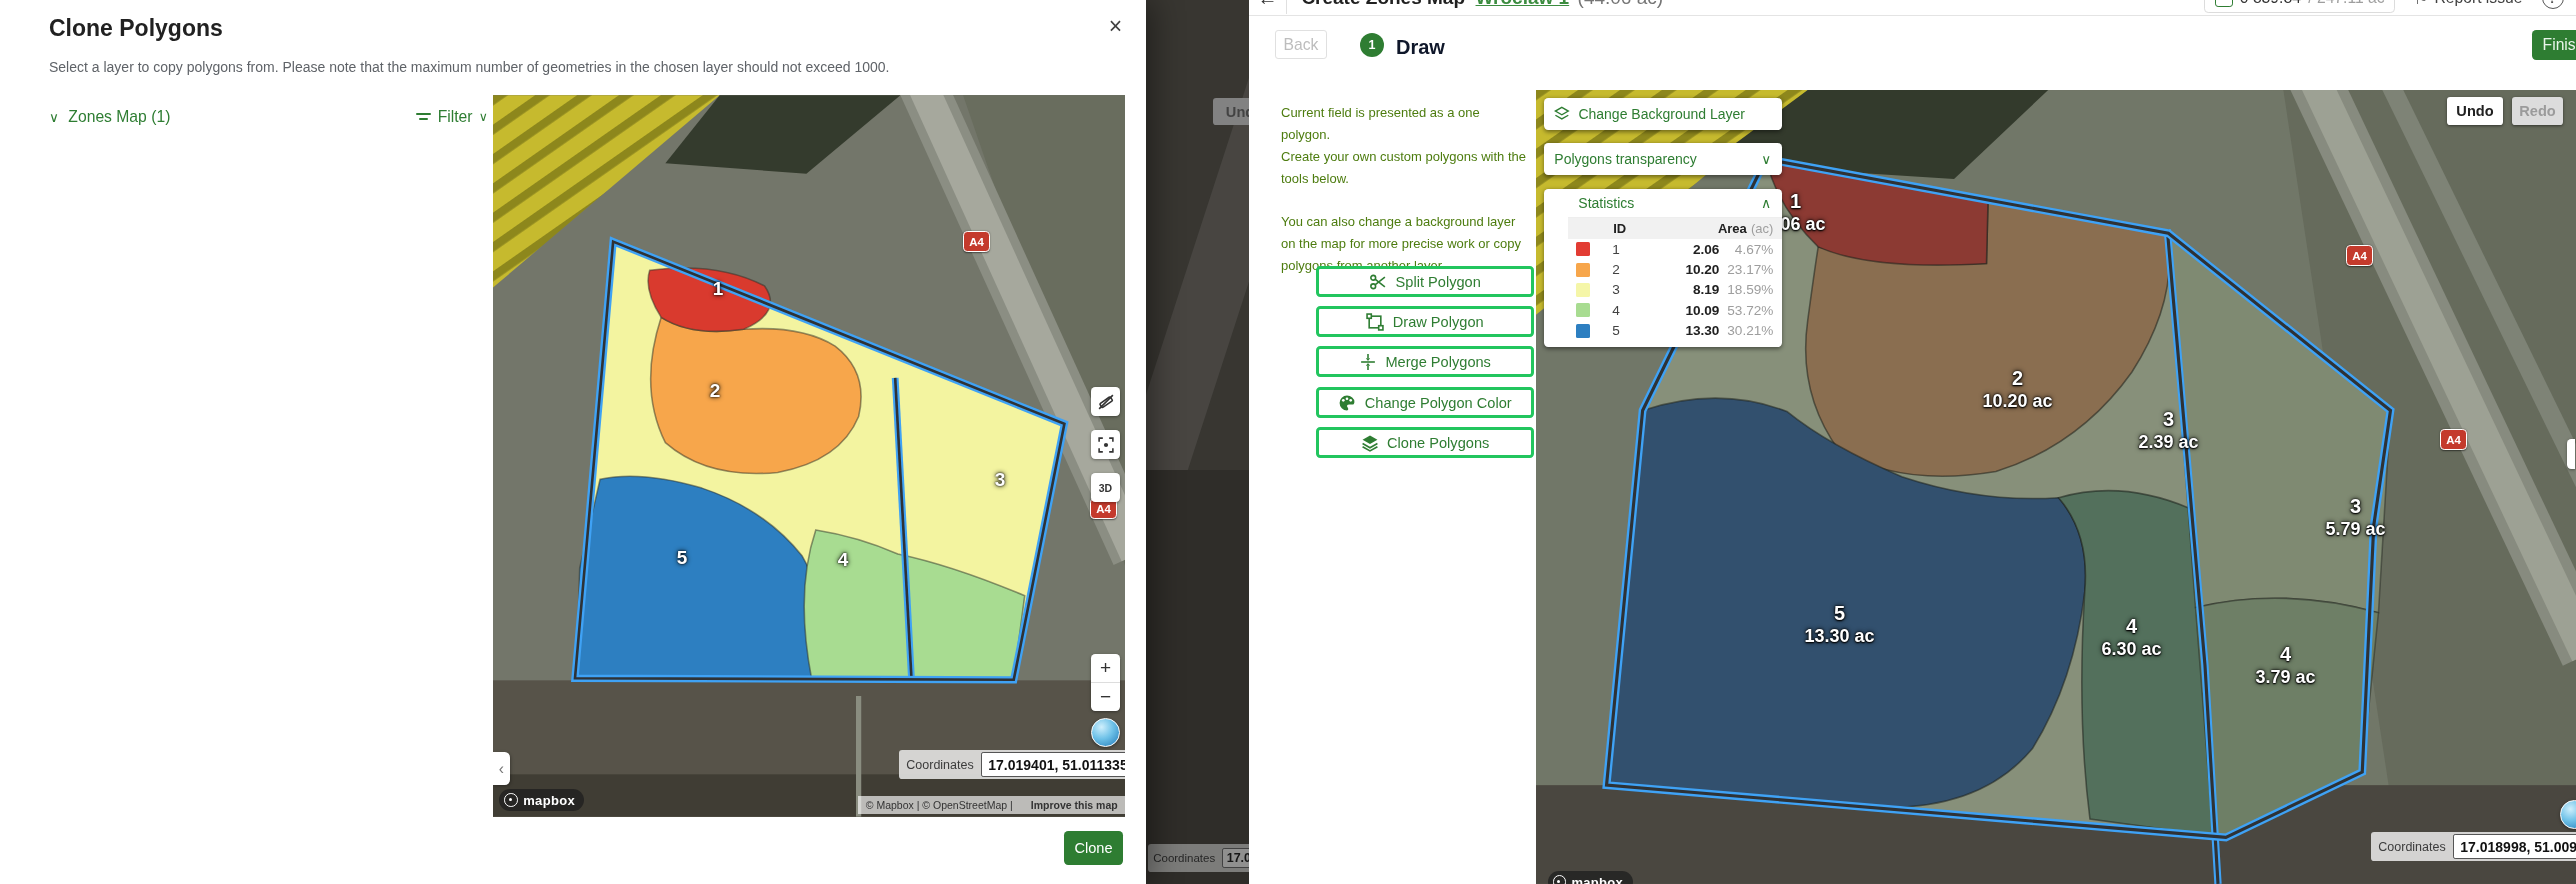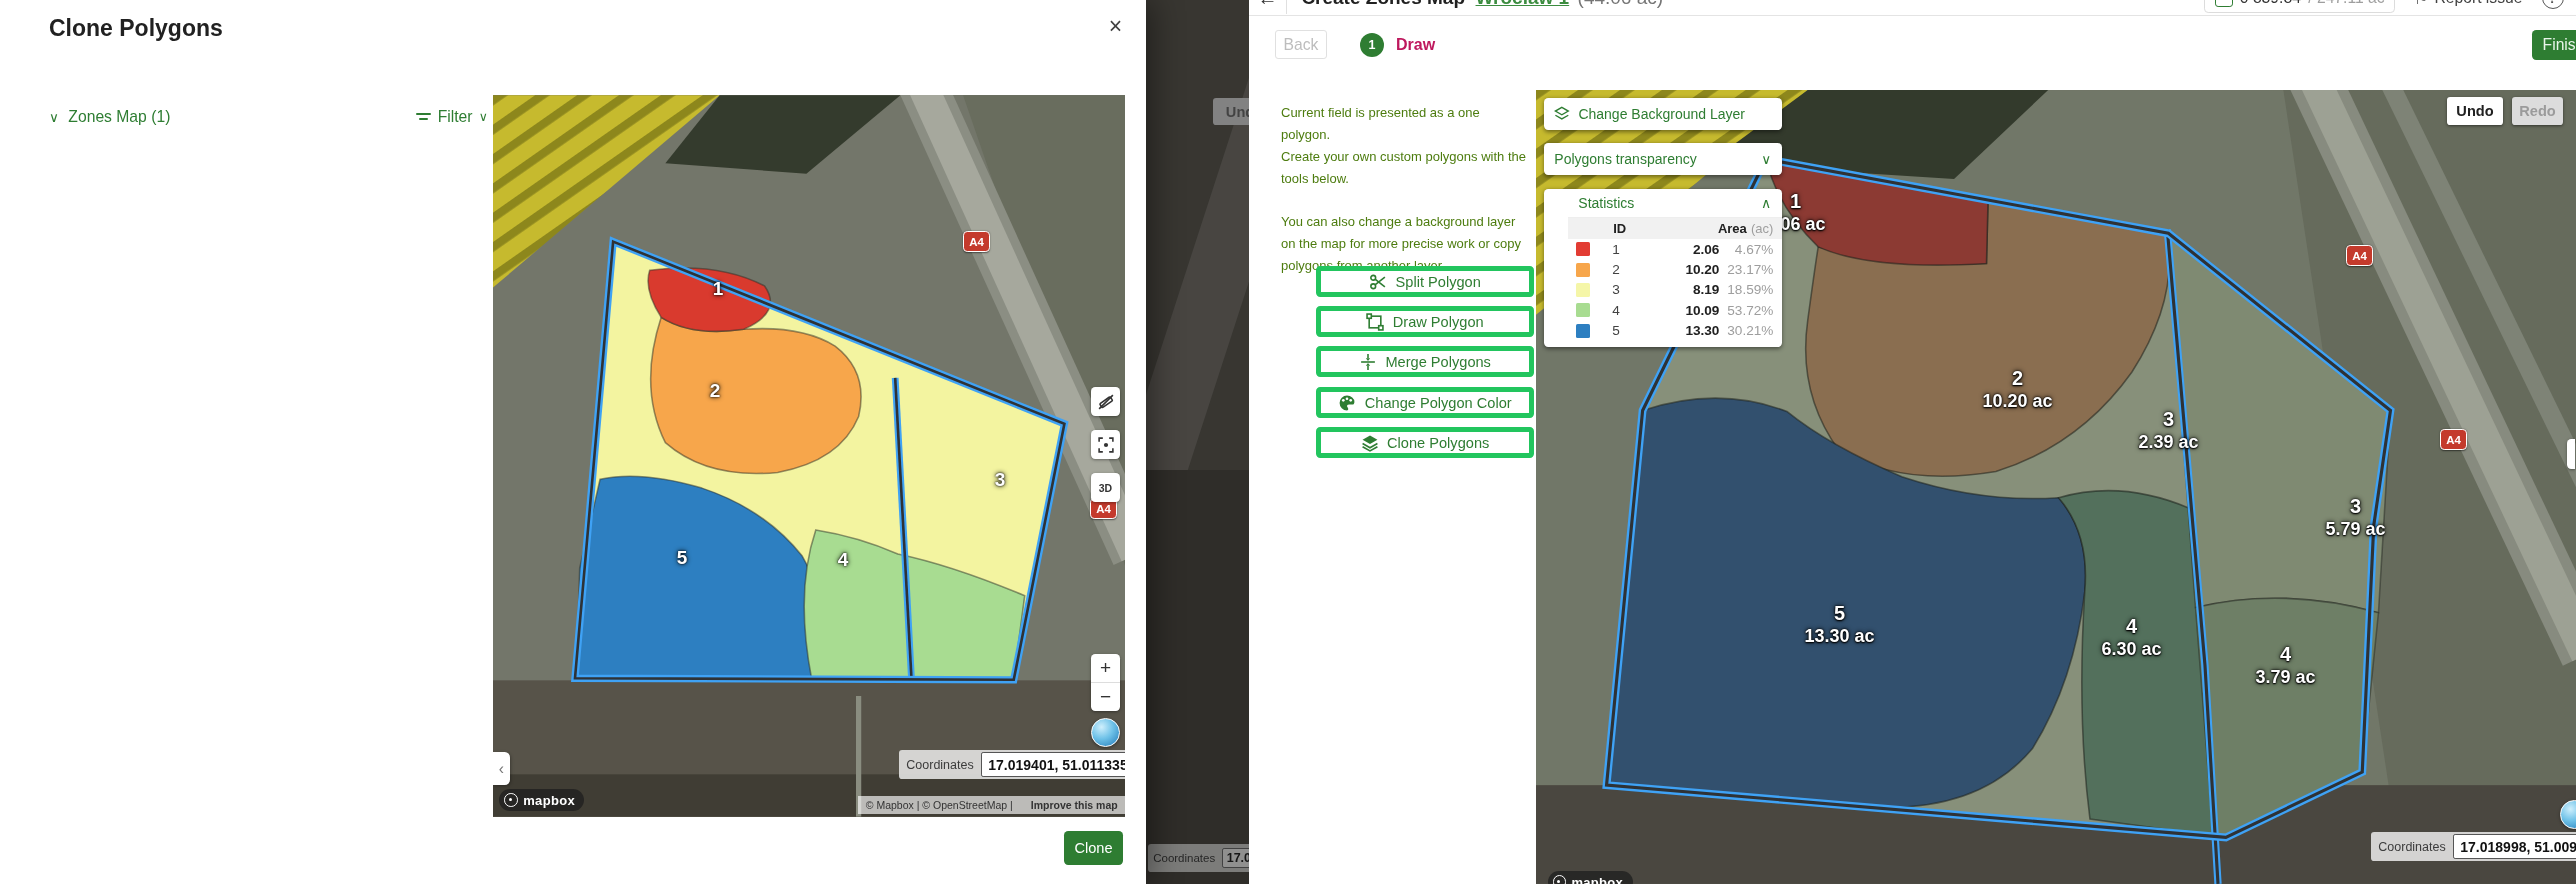--- a/index.html
+++ b/index.html
@@ -91,27 +91,27 @@
   .hsummary .ficon{width:18px;height:18px;border:1.6px solid #2e7d32;border-radius:3.1px;position:relative;}
   .hsummary .ficon::after{content:"";position:absolute;left:2.1px;top:4.2px;right:2.1px;height:0;border-top:1.6px solid #2e7d32;box-shadow:0 4.7px 0 #2e7d32;}
   .hsummary .grey{color:#9e9e9e;}
   .hreport{display:flex;align-items:center;gap:6.3px;font-size:15.7px;color:#424242;}
   .hhelp{width:22px;height:22px;border:1.6px solid #555;border-radius:50%;display:flex;align-items:center;justify-content:center;
          font-size:13.6px;font-weight:bold;color:#555;}
   .back-btn{position:absolute;left:26px;top:30px;width:52px;height:29px;background:#fff;border:1px solid #e0e0e0;border-radius:3.1px;
             color:#bdbdbd;font-size:15.7px;font-family:inherit;}
   .step-circle{position:absolute;left:111px;top:33px;width:24px;height:24px;border-radius:50%;background:#2e7d32;color:#fff;
                display:flex;align-items:center;justify-content:center;font-size:12.5px;font-weight:bold;}
-  .step-label{position:absolute;left:147px;top:36px;font-size:16px;font-weight:bold;color:#be185d;}
+  .step-label{position:absolute;left:147px;top:36px;font-size:20px;font-weight:bold;color:#0f172a;}
   .finish-btn{position:absolute;left:1283px;top:30px;width:63px;height:30px;background:#2e7d32;color:#e8f5e9;border:none;
               border-radius:4.2px 0 0 4.2px;font-size:15.7px;font-weight:500;font-family:inherit;}
   .instr{position:absolute;left:32px;top:102px;width:250px;font-size:13px;line-height:22px;color:#4d7c0f;}
   .instr p{margin:0;}
   .instr .gap{height:21px;}
-  .toolbtn{position:absolute;left:67px;width:218px;height:31px;background:#fff;border:5px solid #22c55e;border-radius:4.2px;
+  .toolbtn{position:absolute;left:67px;width:218px;height:31px;background:#fff;border:3px solid #22c55e;border-radius:4.2px;
            display:flex;align-items:center;justify-content:center;gap:8.4px;color:#2e7d32;font-size:14.6px;font-weight:500;cursor:pointer;}
   .toolbtn svg{flex:0 0 auto;}
 
   .rp-map{position:absolute;left:287px;top:90px;width:1040px;height:794px;overflow:hidden;background:#717768;}
   .panelcol{position:absolute;left:7.8px;top:7.8px;width:238px;}
   .wpanel{background:#fff;border-radius:4.2px;box-shadow:0 1.6px 4.2px rgba(0,0,0,.45);margin-bottom:13.6px;}
   .wbtn{height:32px;display:flex;align-items:center;padding:0 10.5px;color:#2e7d32;font-size:14px;font-weight:500;cursor:pointer;}
   .wbtn .sp{flex:1;}
   .wbtn .chev{color:#2e7d32;font-size:13.6px;}
   .wbtn svg{margin-right:8.4px;}
@@ -146,20 +146,21 @@
     <div class="bg-undo-frag">Undo</div>
     <div class="bg-coord-frag">
       <span class="lbl">Coordinates</span>
       <span class="val">17.01</span>
     </div>
     <div class="dim-overlay"></div>
 
     <div class="modal">
       <div class="modal-title">Clone Polygons</div>
       <div class="modal-close">×</div>
+      <div class="modal-desc">Select a layer to copy polygons from. Please note that the maximum number of geometries in the chosen layer should not exceed 1000.</div>
 
       <div class="list-head">
         <span class="chev">∨</span>
         <span class="gname">Zones Map (1)</span>
         <span class="filter-ctl">
           <span class="filter-lines">
               <i></i>
               <i></i>
             </span>
           <span>Filter</span>

